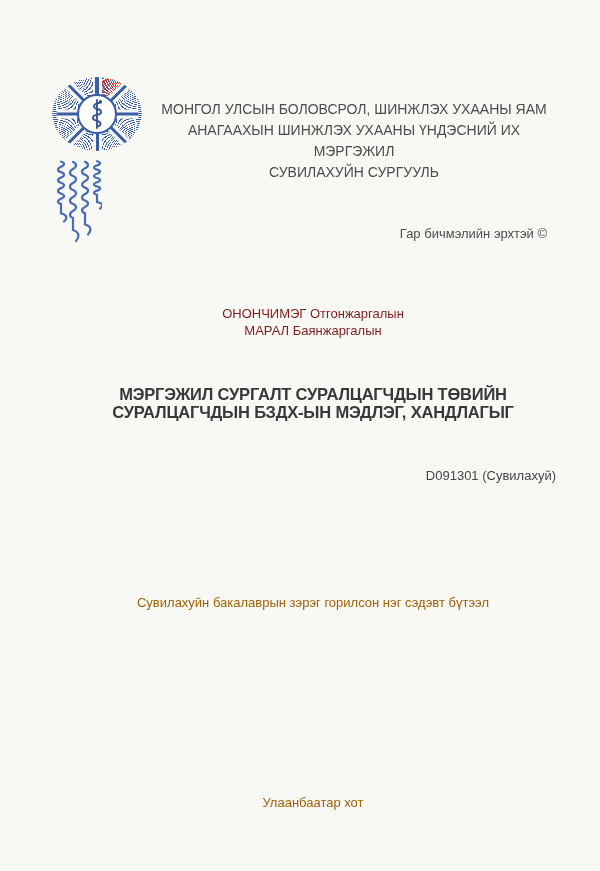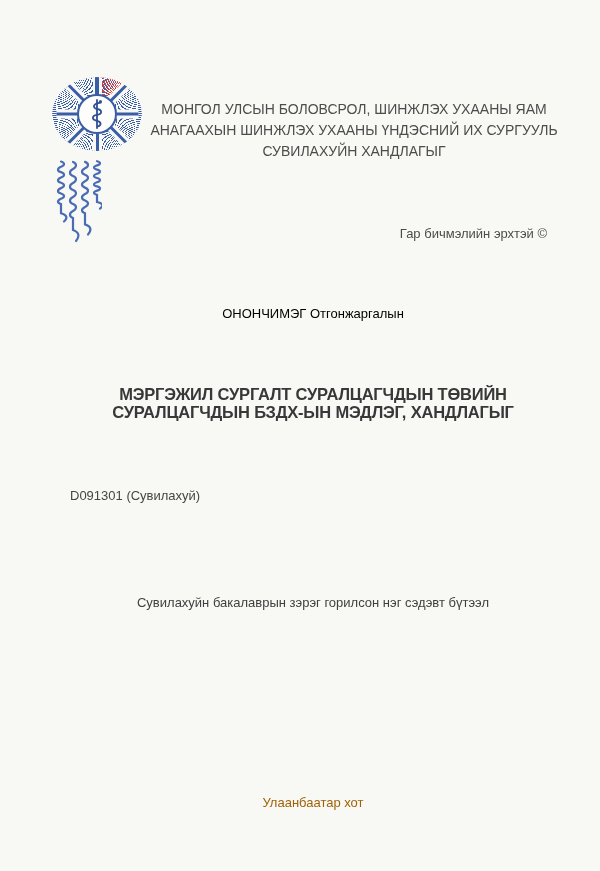--- a/index.html
+++ b/index.html
@@ -76,38 +76,38 @@
   .copyright {
     position: absolute; top: 226px; right: 53px;
     font-size: 13px; color: #4c4c4c; padding-left: 36px;
   }
   .content {
     position: absolute; top: 0; bottom: 0; left: 70px; right: 44px;
   }
   .authors {
     position: absolute; top: 305px; left: 0; right: 0;
     text-align: center;
-    font-size: 13px; line-height: 17px; color: #000000;
+    font-size: 13px; line-height: 17px; color: #7f1d1d;
   }
   .thesis-title {
     position: absolute; top: 385px; left: 0; right: 0;
     text-align: center;
     font-weight: bold; font-size: 16.5px; line-height: 18px;
     letter-spacing: -0.2px;
     color: #383838;
   }
   .program-code {
-    position: absolute; top: 488px; left: 0; right: 0;
-    text-align: left;
+    position: absolute; top: 468px; left: 0; right: 0;
+    text-align: right;
     font-size: 13px; color: #454545;
   }
   .thesis-type {
     position: absolute; top: 595px; left: 0; right: 0;
     text-align: center;
-    font-size: 13px; color: #404040;
+    font-size: 13px; color: #a16207;
   }
   .footer-block {
     position: absolute; top: 794px; left: 0; right: 0;
     text-align: center;
     font-size: 13px; line-height: 17px; color: #a16207;
   }
 </style>
 </head>
 <body>
 
@@ -141,30 +141,31 @@
     <g stroke="#4a6cb4" stroke-width="2.2" fill="none" stroke-linecap="round">
       <path vector-effect="non-scaling-stroke" transform="translate(1,0) scale(1,0.76)" d="M6,2 c4,1.5 4,5 0,7 c-4,2 -4,5.5 0,7 c4,1.5 4,5 0,7 c-4,2 -4,5.5 0,7 c4,1.5 4,5 0,7 c-4,2 -4,5.5 0,7 c4,1.5 4,5 0,7 c-4,2 -4,5.5 0,7 l0,12 c6,2 7,6 3,11"></path>
       <path vector-effect="non-scaling-stroke" transform="translate(13,0) scale(1,1)" d="M6,2 c4,1.5 4,5 0,7 c-4,2 -4,5.5 0,7 c4,1.5 4,5 0,7 c-4,2 -4,5.5 0,7 c4,1.5 4,5 0,7 c-4,2 -4,5.5 0,7 c4,1.5 4,5 0,7 c-4,2 -4,5.5 0,7 l0,12 c6,2 7,6 3,11"></path>
       <path vector-effect="non-scaling-stroke" transform="translate(25,0) scale(1,0.92)" d="M6,2 c4,1.5 4,5 0,7 c-4,2 -4,5.5 0,7 c4,1.5 4,5 0,7 c-4,2 -4,5.5 0,7 c4,1.5 4,5 0,7 c-4,2 -4,5.5 0,7 c4,1.5 4,5 0,7 c-4,2 -4,5.5 0,7 l0,12 c6,2 7,6 3,11"></path>
       <path vector-effect="non-scaling-stroke" transform="translate(37,0) scale(1,0.6)" d="M6,2 c4,1.5 4,5 0,7 c-4,2 -4,5.5 0,7 c4,1.5 4,5 0,7 c-4,2 -4,5.5 0,7 c4,1.5 4,5 0,7 c-4,2 -4,5.5 0,7 c4,1.5 4,5 0,7 c-4,2 -4,5.5 0,7 l0,12 c6,2 7,6 3,11"></path>
     </g>
   </svg>
 
   <div class="header-block">
     <div>МОНГОЛ УЛСЫН БОЛОВСРОЛ, ШИНЖЛЭХ УХААНЫ ЯАМ</div>
-    <div>АНАГААХЫН ШИНЖЛЭХ УХААНЫ ҮНДЭСНИЙ ИХ СУРГУУЛЬ</div>
-    <div>СУВИЛАХУЙН ХАНДЛАГЫГ</div>
+    <div>АНАГААХЫН ШИНЖЛЭХ УХААНЫ ҮНДЭСНИЙ ИХ МЭРГЭЖИЛ</div>
+    <div>СУВИЛАХУЙН СУРГУУЛЬ</div>
   </div>
 
   <div class="copyright">Гар бичмэлийн эрхтэй ©</div>
 
   <div class="content">
 
     <div class="authors">
       <div>ОНОНЧИМЭГ Отгонжаргалын</div>
+      <div>МАРАЛ Баянжаргалын</div>
     </div>
 
     <div class="thesis-title">
       <div>МЭРГЭЖИЛ СУРГАЛТ СУРАЛЦАГЧДЫН ТӨВИЙН</div>
       <div>СУРАЛЦАГЧДЫН БЗДХ-ЫН МЭДЛЭГ, ХАНДЛАГЫГ</div>
     </div>
 
     <div class="program-code">D091301 (Сувилахуй)</div>
 
     <div class="thesis-type">Сувилахуйн бакалаврын зэрэг горилсон нэг сэдэвт бүтээл</div>

